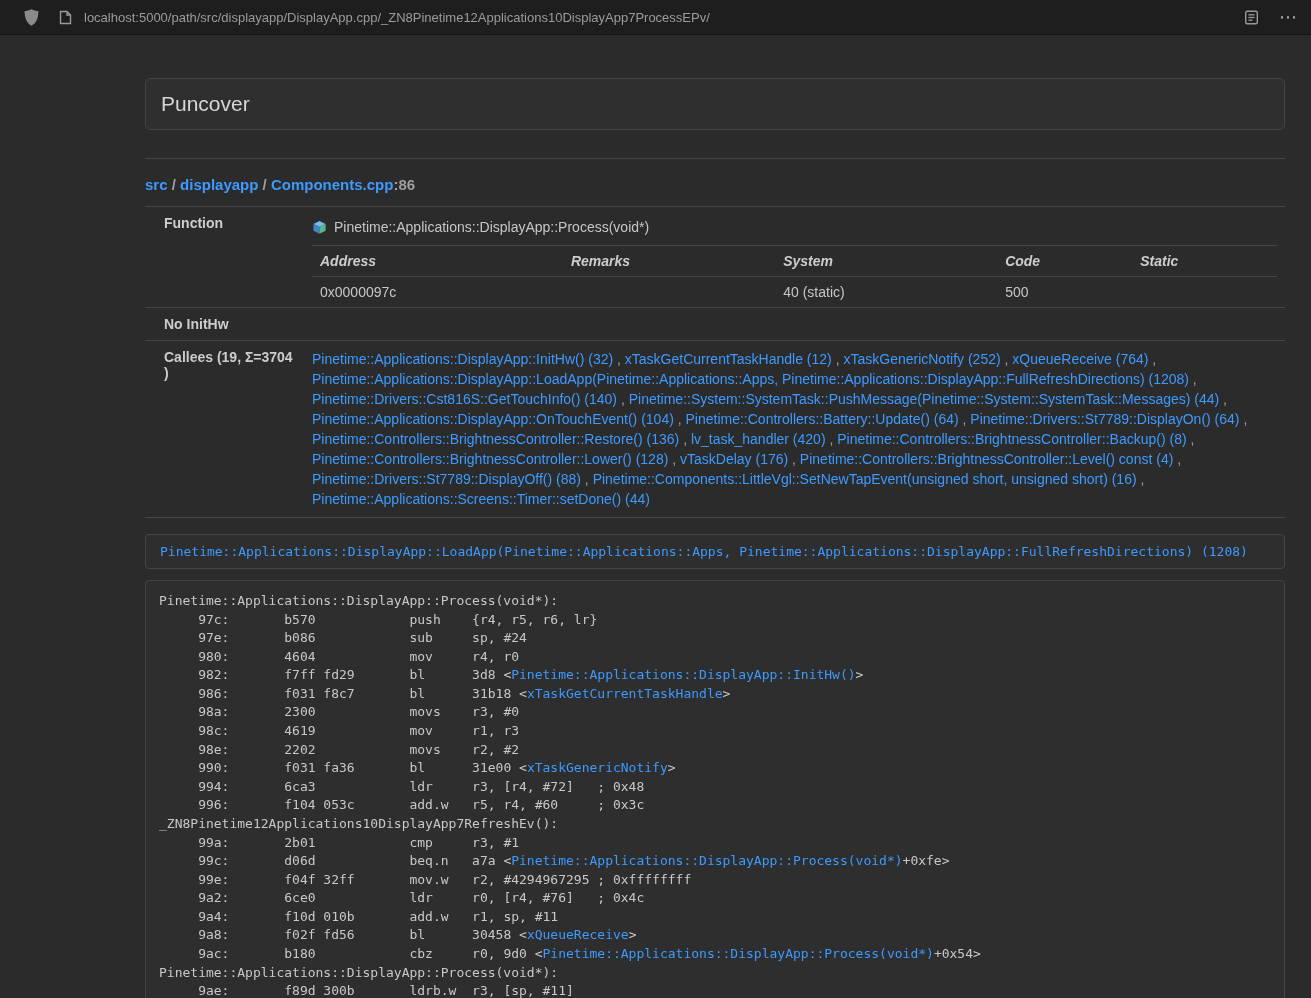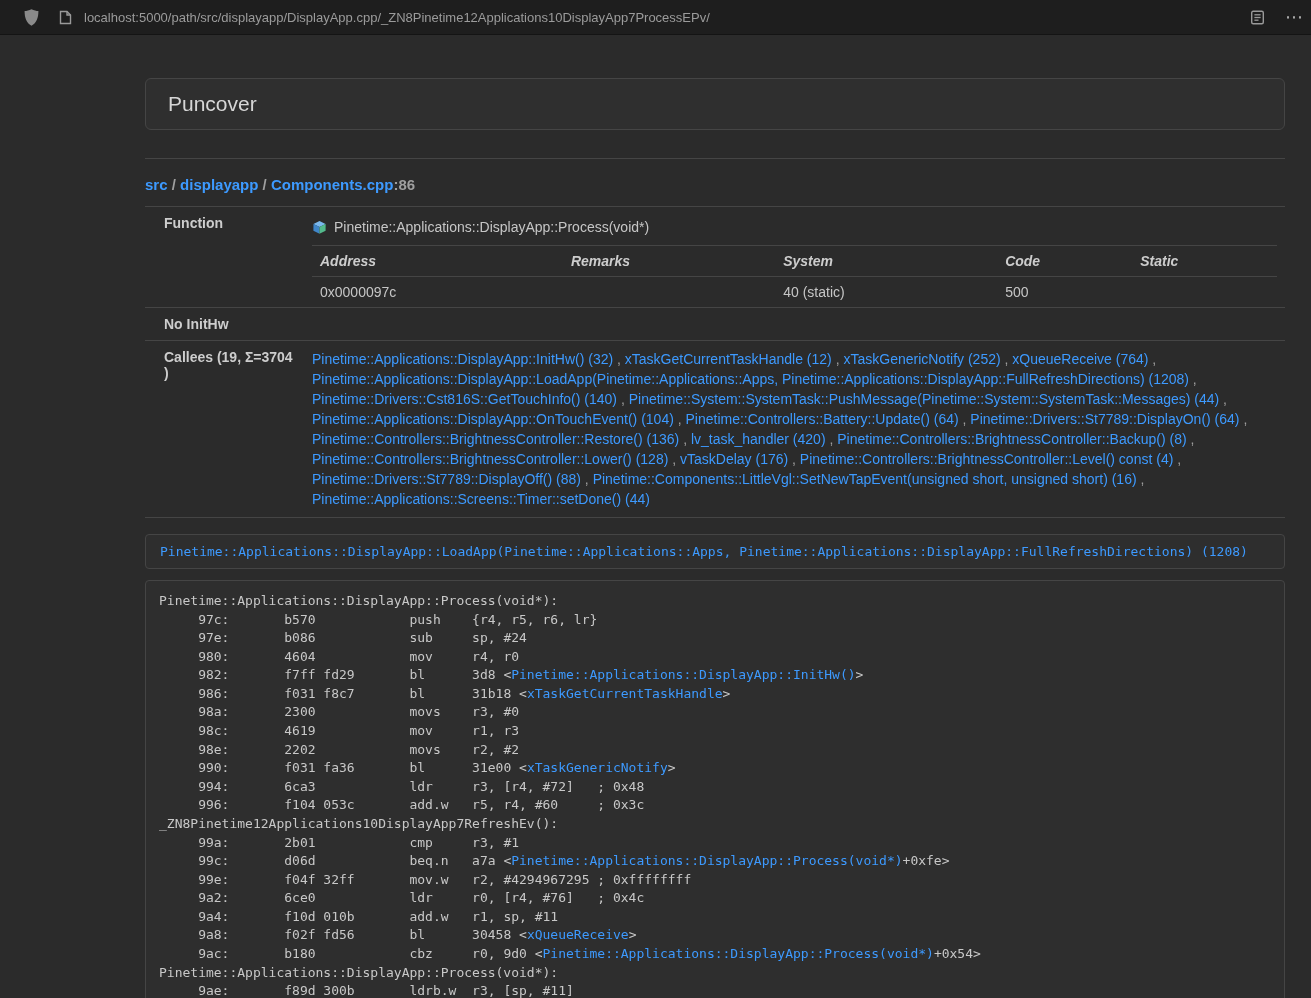--- a/index.html
+++ b/index.html
@@ -9,31 +9,31 @@
     --border:#454545;
     --text:#c6c6c6;
   }
   *{margin:0;padding:0;box-sizing:border-box;}
   html,body{width:1311px;height:998px;overflow:hidden;background:var(--page-bg);
     font-family:"Liberation Sans",sans-serif;color:var(--text);}
   a{color:var(--link);text-decoration:none;}
 
   
   .topbar{height:35px;background:var(--topbar-bg);display:flex;align-items:center;
-    border-bottom:1px solid #141414;padding-left:23px;padding-right:8px;}
+    border-bottom:1px solid #141414;padding-left:23px;padding-right:14px;}
   .tb-icon{display:inline-flex;align-items:center;justify-content:center;}
   .page-ic{margin-left:19px;}
   .url-text{font-size:13px;margin-left:12px;color:#9b9b9b;flex:1;white-space:nowrap;overflow:hidden;}
   .topbar-right{display:flex;align-items:center;gap:20px;}
   .menu-dots{color:#b0b0b0;font-size:18px;line-height:1;}
 
   
   .container{width:1140px;margin-left:145px;}
   .jumbotron{margin-top:43px;border:1px solid var(--border);border-radius:6px;
-    background:#2f2f2f;padding:13px 22px;}
+    background:#2f2f2f;padding:13px 15px;}
   .jumbo-title{font-size:21px;font-weight:400;color:#d6d6d6;}
   hr{border:none;border-top:1px solid var(--border);margin:28px 0 0 0;}
 
   .breadcrumb{margin-top:17px;font-size:15px;font-weight:700;color:#9f9f9f;}
 
   .fn-table{width:100%;border-collapse:collapse;margin-top:13px;
     border-bottom:1px solid var(--border);font-size:14px;color:var(--text);}
   .fn-table > tbody > tr > td{border-top:1px solid var(--border);padding:8px;vertical-align:top;}
   .label-cell{width:159px;font-weight:700;color:#cdcdcd;padding-left:19px !important;}
   .fn-row .value-cell{padding-bottom:0 !important;}

